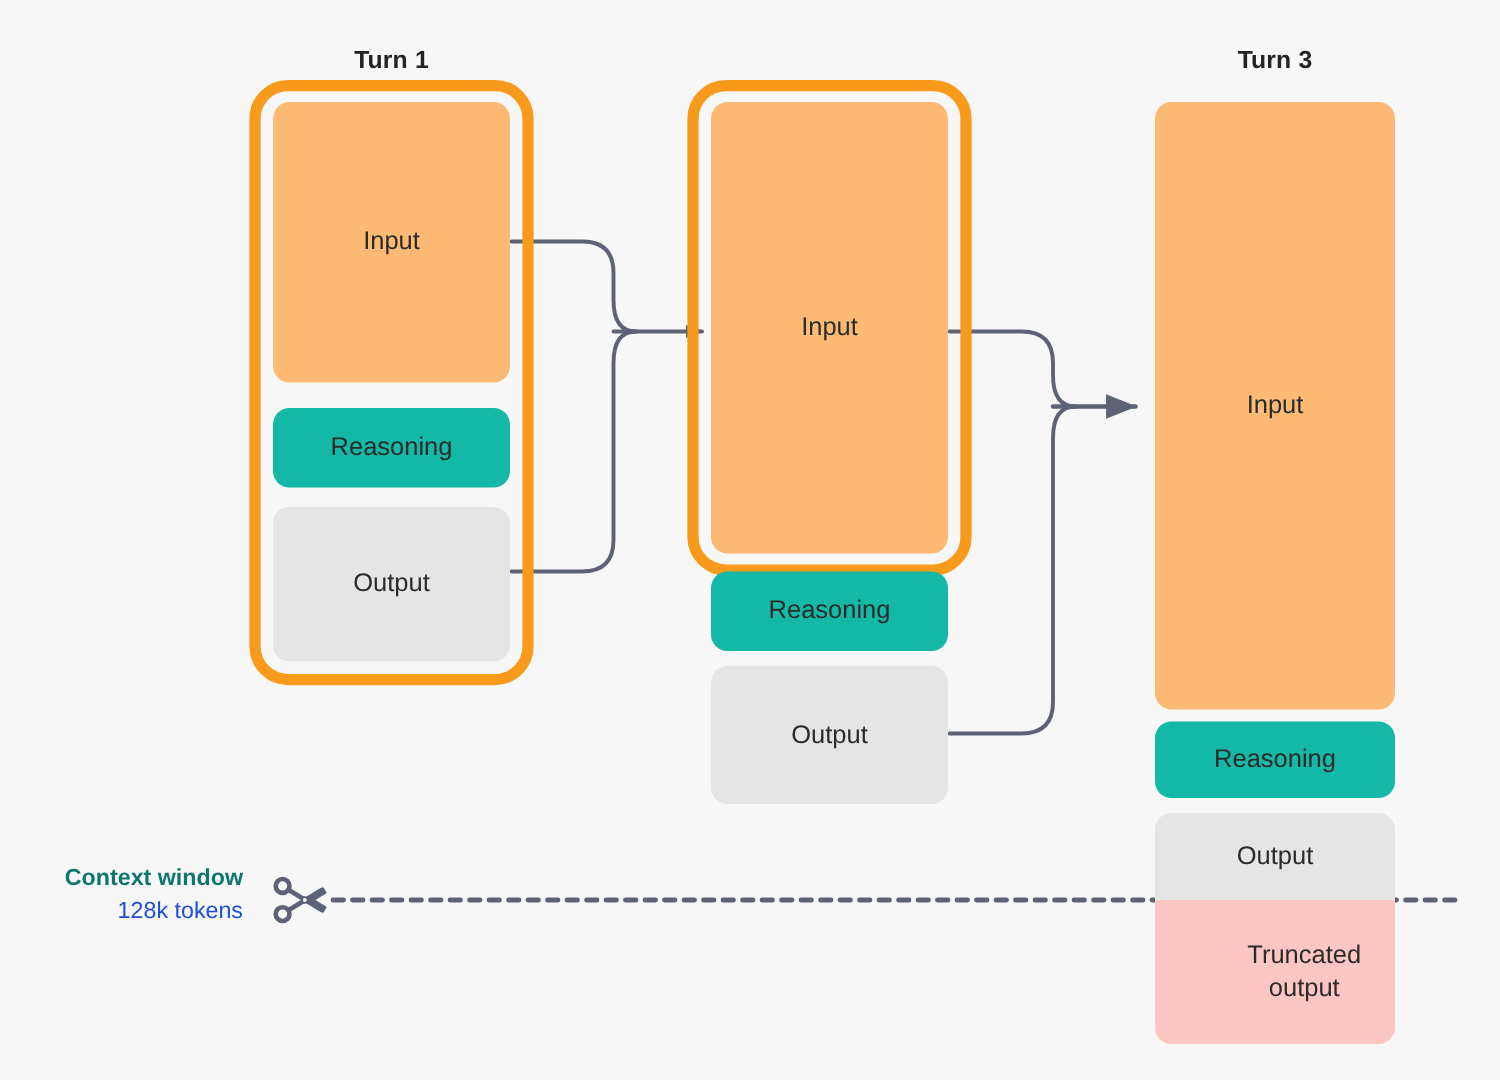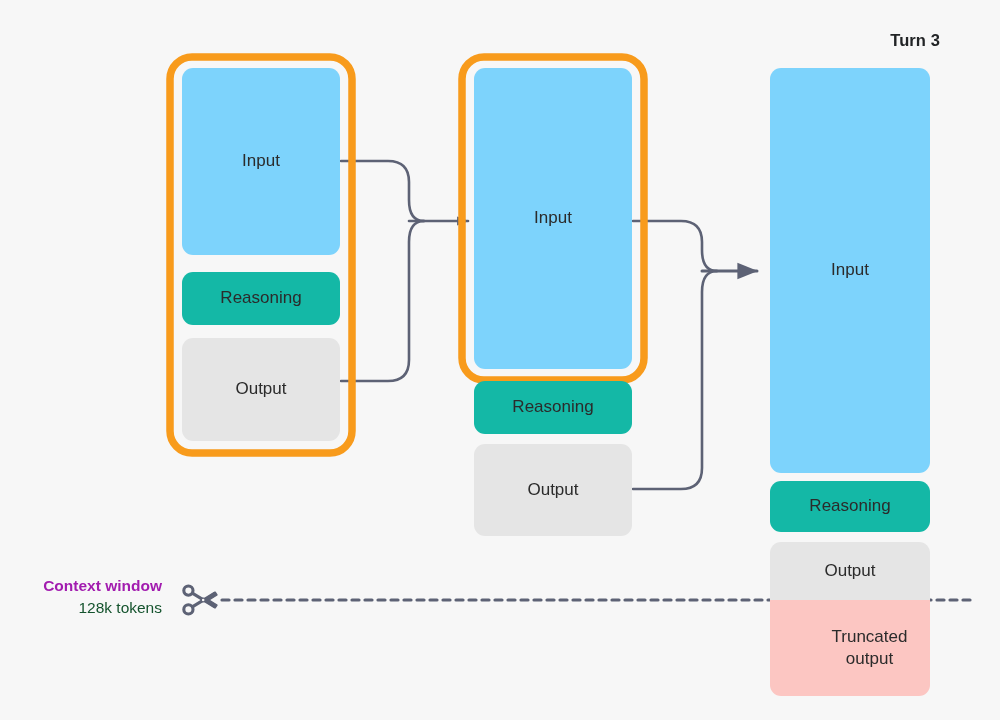--- a/index.html
+++ b/index.html
@@ -45,21 +45,21 @@
     box-sizing: border-box;
     display: flex;
     align-items: center;
     justify-content: center;
     text-align: center;
     font-size: 17px;
     line-height: 1.32;
     color: #2b2b2b;
     border-radius: 11px;
   }
-  .block.green  { background: #7dd3fc; }
+  .block.green  { background: #fdba74; }
   .block.gray   { background: #14b8a6; }
   .block.blue   { background: #e5e5e5; }
   .block.pink   { background: #fcc6c2; padding-left: 39px; }
 
   
   .block.join-bottom { border-bottom-left-radius: 0; border-bottom-right-radius: 0; }
   .block.join-top    { border-top-left-radius: 0;    border-top-right-radius: 0; }
 
   
   #ctx-caption {
@@ -67,27 +67,27 @@
     left: 0px;
     top: 575px;
     width: 162px;
     text-align: right;
     line-height: 1.45;
   }
   #ctx-caption .ctx-line1 {
     display: block;
     font-size: 15.5px;
     font-weight: bold;
-    color: #a21caf;
+    color: #0f766e;
   }
   #ctx-caption .ctx-line2 {
     display: block;
     font-size: 15.5px;
     font-weight: normal;
-    color: #14532d;
+    color: #1d4ed8;
   }
   #scissors-icon {
     position: absolute;
     left: 181px;
     top: 580px;
     width: 44px;
     height: 40px;
   }
 </style>
 </head>
@@ -123,20 +123,21 @@
       <path d="M 702 271 L 757 271" fill="none" stroke="#5d6275" stroke-width="3" stroke-linecap="round" marker-end="url(#arrowBig)"></path>
     </g>
 
     <rect x="170" y="57" width="182" height="396" rx="22" ry="22" fill="none" stroke="#f89b1c" stroke-width="7.5"></rect>
 
     <rect x="462" y="57" width="182" height="323" rx="22" ry="22" fill="none" stroke="#f89b1c" stroke-width="7.5"></rect>
 
     <line x1="222" y1="600" x2="976" y2="600" stroke="#5d6275" stroke-width="3.2" stroke-linecap="round" stroke-dasharray="7 6"></line>
   </svg>
 
+  <div class="turn-title" style="left:171px; top:31px; width:180px;">Turn 1</div>
 
   <div class="block green" style="left:182px; top:68px; width:158px; height:187px;">
     <span>Input</span>
   </div>
 
   <div class="block gray" style="left:182px; top:272px; width:158px; height:53px;">
     <span>Reasoning</span>
   </div>
 
   <div class="block blue" style="left:182px; top:338px; width:158px; height:103px;">
@@ -149,21 +150,21 @@
   </div>
 
   <div class="block gray" style="left:474px; top:381px; width:158px; height:53px;">
     <span>Reasoning</span>
   </div>
 
   <div class="block blue" style="left:474px; top:444px; width:158px; height:92px;">
     <span>Output</span>
   </div>
 
-  <div class="turn-title" style="left:760px; top:31px; width:180px;text-align:right;">Turn 3</div>
+  <div class="turn-title" style="left:760px; top:31px; width:180px;">Turn 3</div>
 
   <div class="block green" style="left:770px; top:68px; width:160px; height:405px;">
     <span>Input</span>
   </div>
 
   <div class="block gray" style="left:770px; top:481px; width:160px; height:51px;">
     <span>Reasoning</span>
   </div>
 
   <div class="block blue join-bottom" style="left:770px; top:542px; width:160px; height:58px;">

